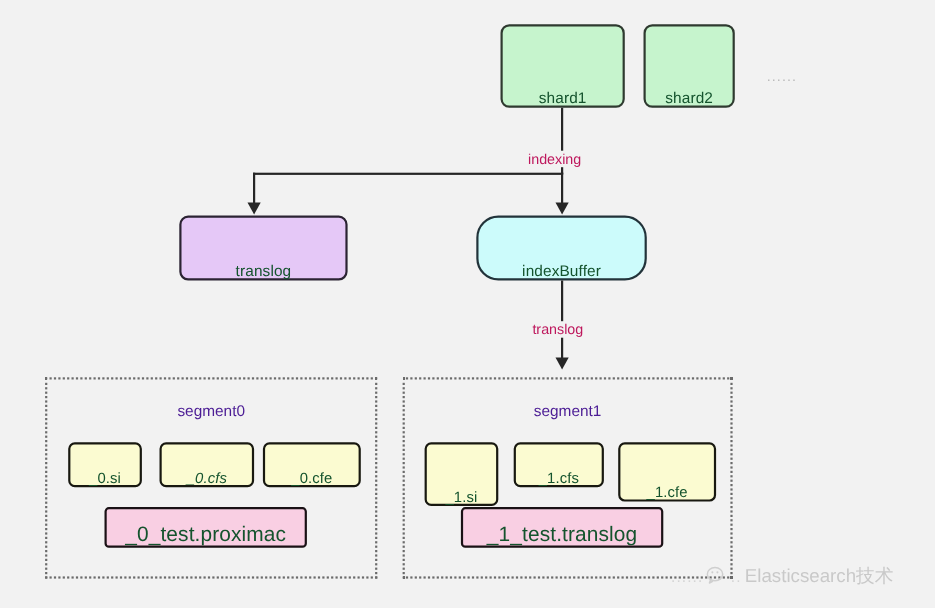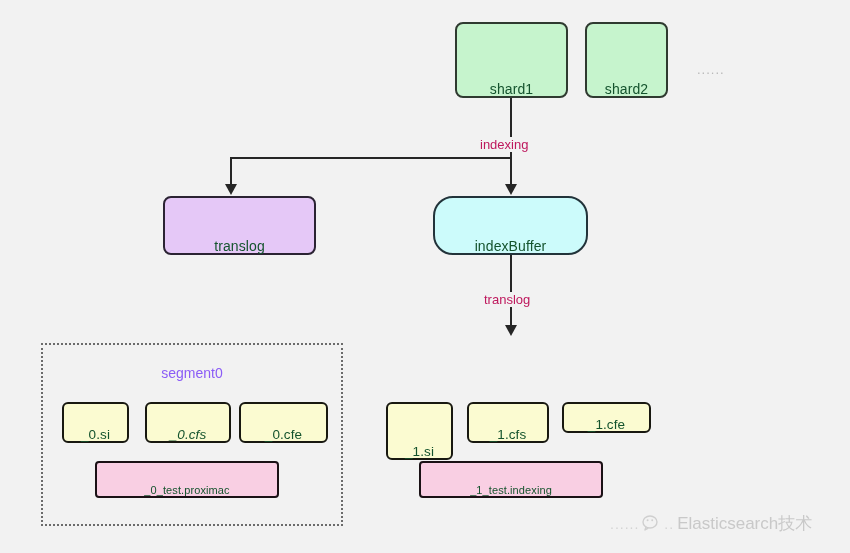--- a/index.html
+++ b/index.html
@@ -55,38 +55,38 @@
   .node.filebox {
     background: #fbfbd1;
     border-color: #181810;
     border-radius: 6px;
     font-size: 13.5px;
   }
   .node.proximac {
     background: #f9cfe3;
     border-color: #1a1115;
     border-radius: 4px;
-    font-size: 11px;
+    font-size: 19px;
   }
 
   
   .segment {
     position: absolute;
     box-sizing: border-box;
     border: 2px dotted #6b6b6b;
     background: transparent;
   }
   .segment-label {
     position: absolute;
     width: 100%;
     text-align: center;
     top: 20px;
     left: 0;
     font-size: 14px;
-    color: #8b5cf6;
+    color: #4c1d95;
     user-select: none;
   }
 
   
   .line {
     position: absolute;
     background: #262626;
   }
   .line.v { width: 2px; }
   .line.h { height: 2px; }
@@ -192,32 +192,35 @@
   <div class="node filebox" style="left:145px; top:402px; width:86px; height:41px;font-style:italic;">
     <span>_0.cfs</span>
   </div>
   <div class="node filebox" style="left:239px; top:402px; width:89px; height:41px;">
     <span>_0.cfe</span>
   </div>
   <div class="node proximac" style="left:95px; top:461px; width:184px; height:37px;">
     <span>_0_test.proximac</span>
   </div>
 
+  <div class="segment" style="left:366px; top:343px; width:300px; height:183px;">
+    <div class="segment-label">segment1</div>
+  </div>
 
   <div class="node filebox" style="left:386px; top:402px; width:67px; height:58px;">
     <span>_1.si</span>
   </div>
   <div class="node filebox" style="left:467px; top:402px; width:82px; height:41px;">
     <span>_1.cfs</span>
   </div>
-  <div class="node filebox" style="left:562px; top:402px; width:89px; height:31px;">
+  <div class="node filebox" style="left:562px; top:402px; width:89px; height:54px;">
     <span>_1.cfe</span>
   </div>
   <div class="node proximac" style="left:419px; top:461px; width:184px; height:37px;">
-    <span>_1_test.indexing</span>
+    <span>_1_test.translog</span>
   </div>
 
   <div class="watermark" style="left:610px; top:512px;">
     <span class="wm-dots-l">......</span>
     <span class="wechat-logo">
       <svg width="19" height="19" viewBox="0 0 19 19" aria-hidden="true">
         <ellipse cx="8" cy="8" rx="7" ry="6" fill="none" stroke="#cfcfcf" stroke-width="1.4"></ellipse>
         <path d="M4 13 L3 16 L6.2 14.2" fill="none" stroke="#cfcfcf" stroke-width="1.4" stroke-linejoin="round"></path>
         <circle cx="5.6" cy="6.3" r="0.95" fill="#cfcfcf"></circle>
         <circle cx="10.2" cy="6.3" r="0.95" fill="#cfcfcf"></circle>

